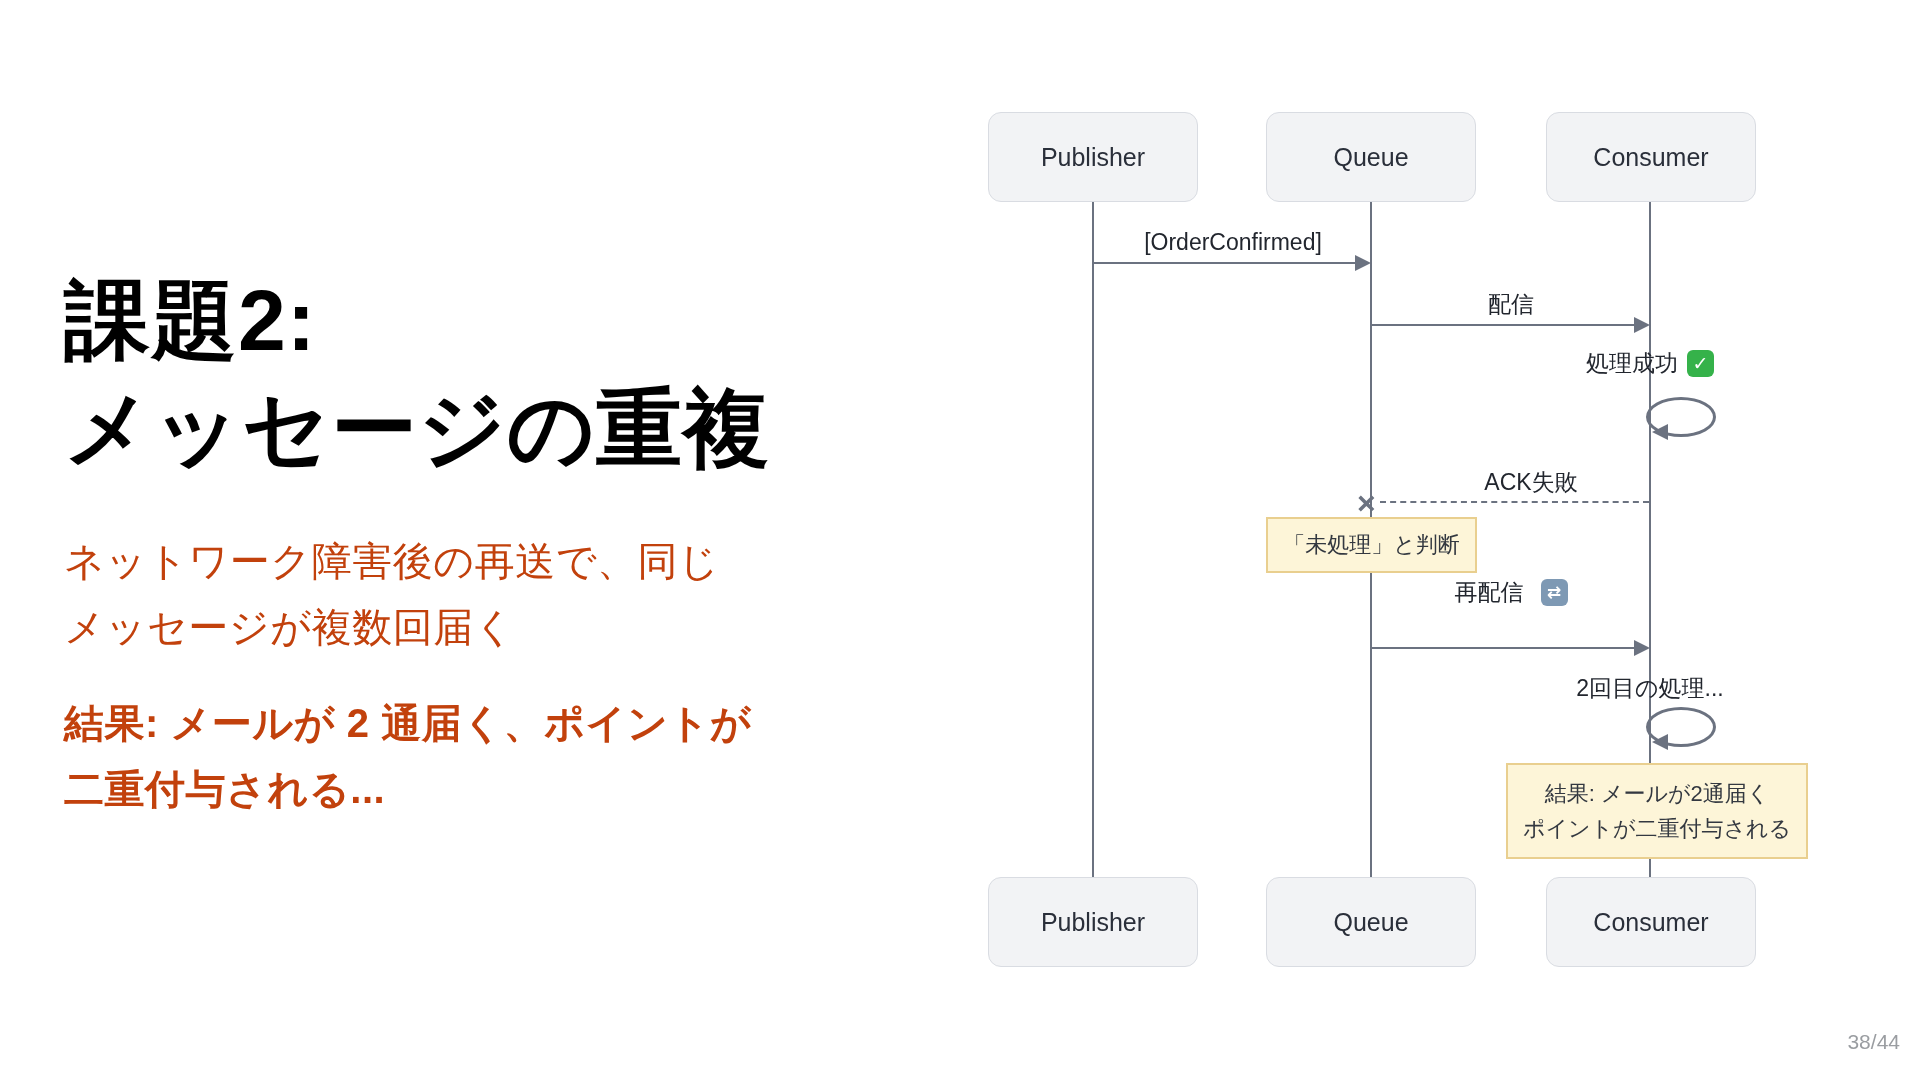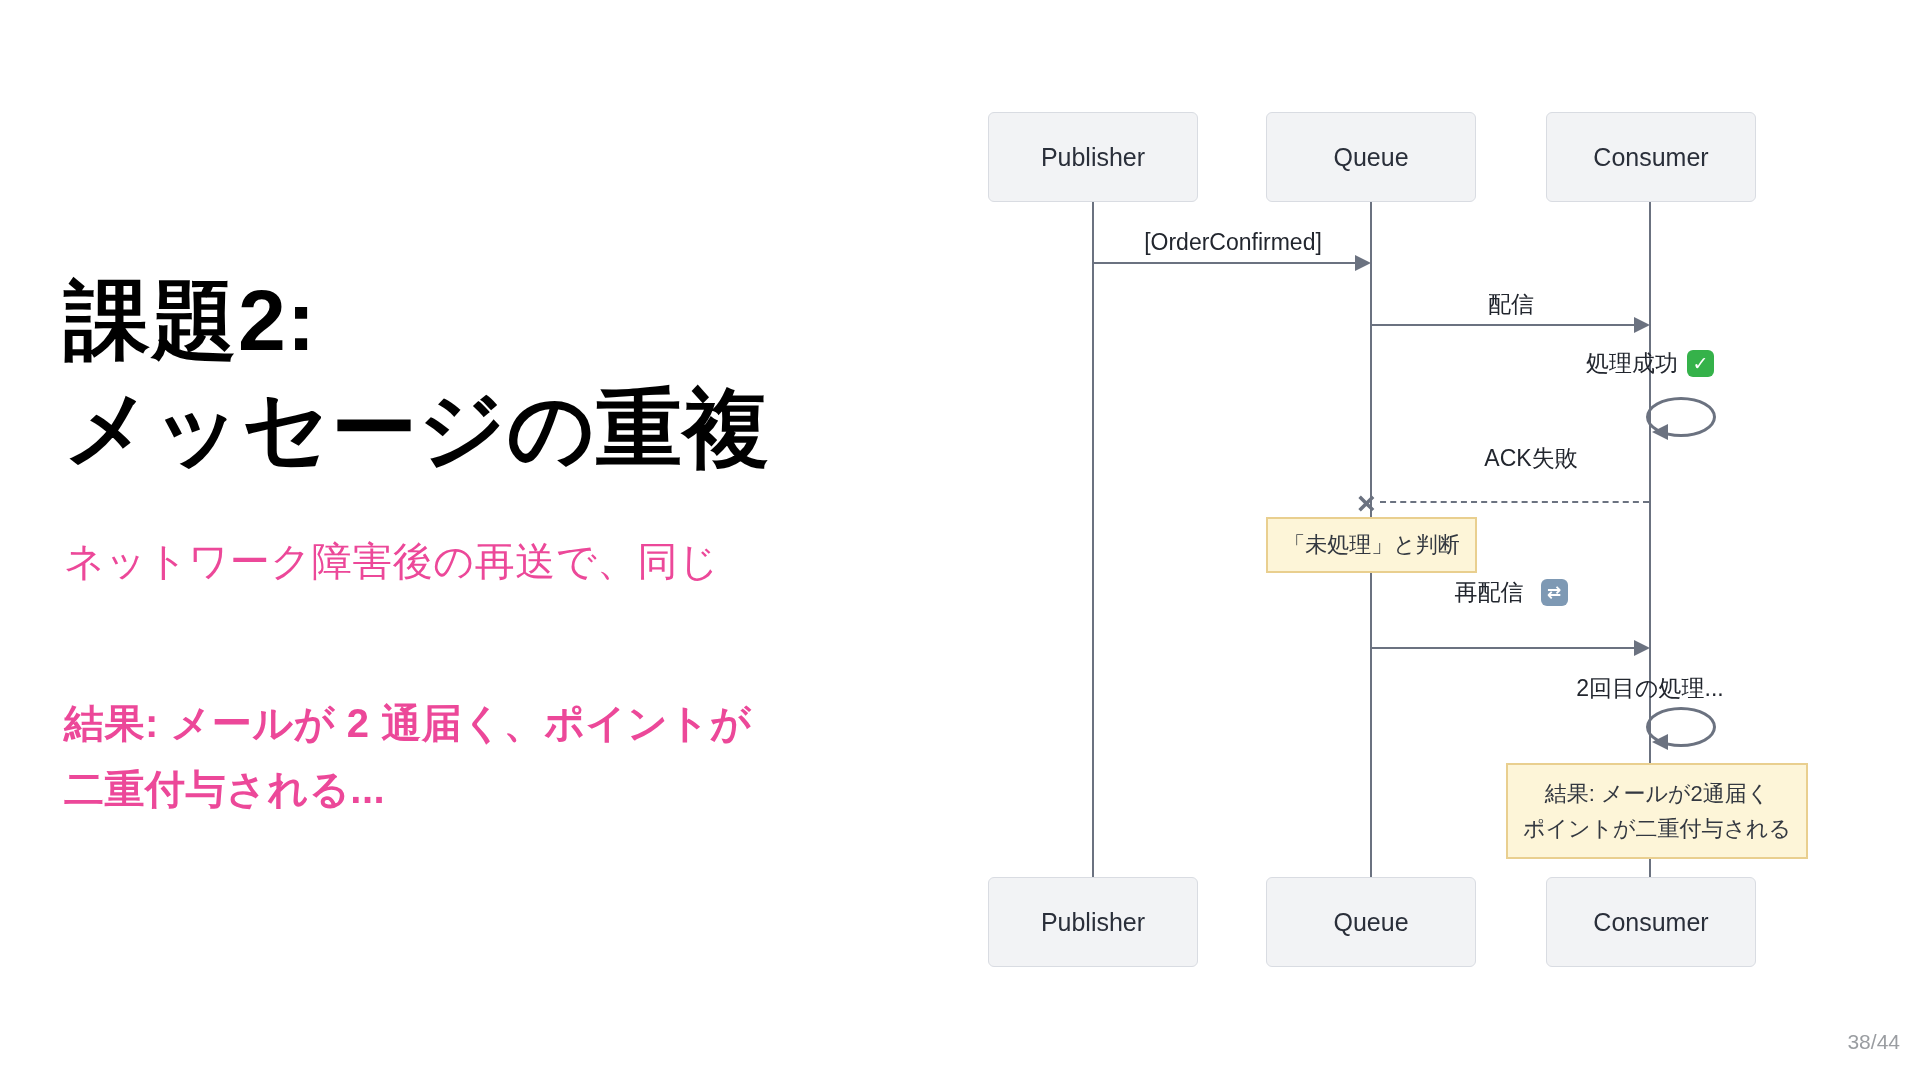--- a/index.html
+++ b/index.html
@@ -10,31 +10,31 @@
   }
 
   
   .title {
     position:absolute; left:64px; top:266px;
     font-size:86px; font-weight:900; color:#000; line-height:1.26;
     letter-spacing:1px;
   }
   .title .tline { display:block; }
   .para {
-    position:absolute; left:64px; font-size:40px; color:#ec4899;
+    position:absolute; left:64px; font-size:40px; color:#c2410c;
     line-height:66px; letter-spacing:0.5px; font-weight:400;
   }
   .para .pline { display:block; }
   .para-1 { top:528px; }
   .para-2 { top:690px;font-weight:bold; }
 
   
   .actor {
     position:absolute; width:210px; height:90px;
-    background:#f2f3f5; border:1px solid #d9dce2; border-radius:6px;
+    background:#f2f3f5; border:1px solid #d9dce2; border-radius:13px;
     display:flex; align-items:center; justify-content:center;
     font-size:25px; color:#2a2f3a; z-index:2;
   }
   .a-pub-top { left:988px;  top:112px; }
   .a-q-top   { left:1266px; top:112px; }
   .a-c-top   { left:1546px; top:112px; }
   .a-pub-bot { left:988px;  top:877px; }
   .a-q-bot   { left:1266px; top:877px; }
   .a-c-bot   { left:1546px; top:877px; }
 
@@ -48,21 +48,21 @@
 
   .mlabel {
     position:absolute; width:280px; text-align:center;
     font-size:23px; color:#22262e; z-index:2;
     display:flex; align-items:center; justify-content:center; gap:9px;
     white-space:nowrap;
   }
   .lbl-order     { left:1093px; top:229px; }
   .lbl-deliver   { left:1371px; top:289px; }
   .lbl-success   { left:1510px; top:348px; }
-  .lbl-ack       { left:1371px; top:443px;padding-left:40px; }
+  .lbl-ack       { left:1371px; top:467px;padding-left:40px; }
   .lbl-redeliver { left:1371px; top:577px;gap:17px; }
   .lbl-second    { left:1510px; top:673px; }
 
   .h-line { position:absolute; height:0; border-top:2px solid #6b7280; z-index:1; }
   .h-dash { border-top-style:dashed; }
   .ln-order     { left:1093px; top:262px; width:264px; }
   .ln-deliver   { left:1371px; top:324px; width:264px; }
   .ln-ack       { left:1380px; top:501px; width:269px; }
   .ln-redeliver { left:1371px; top:647px; width:264px; }
 
@@ -121,20 +121,21 @@
 
 <div class="slide">
 
   <h1 class="title">
     <span class="tline">課題2:</span>
     <span class="tline">メッセージの重複</span>
   </h1>
 
   <p class="para para-1">
     <span class="pline">ネットワーク障害後の再送で、同じ</span>
+    <span class="pline">メッセージが複数回届く</span>
   </p>
 
   <p class="para para-2">
     <span class="pline">結果: メールが 2 通届く、ポイントが</span>
     <span class="pline">二重付与される...</span>
   </p>
 
   <div>
 
     <div class="lifeline ll-pub"></div>

